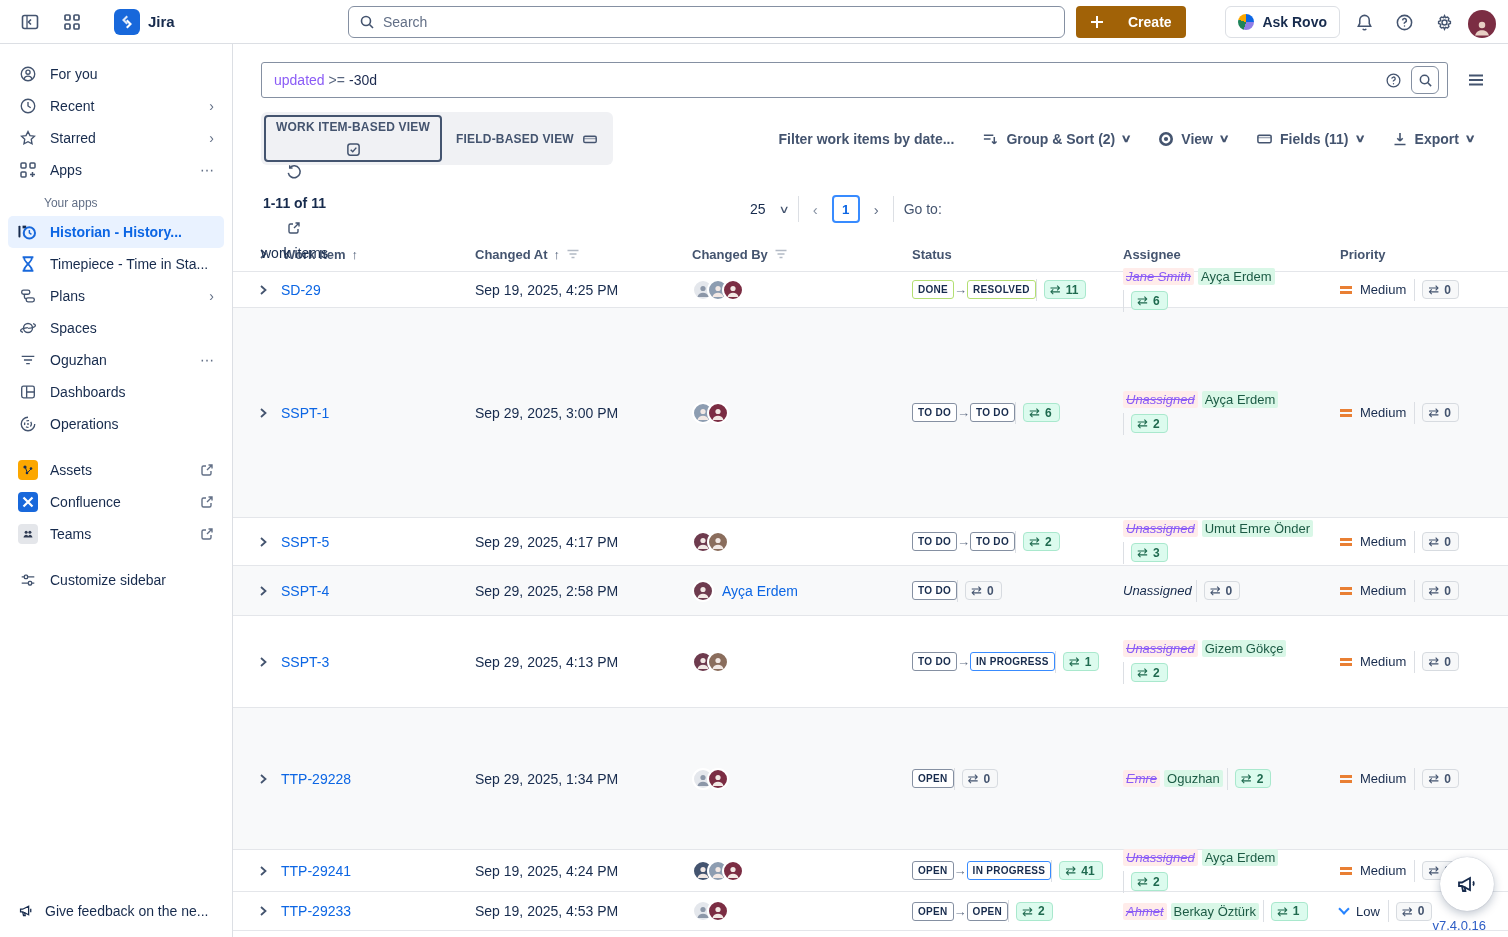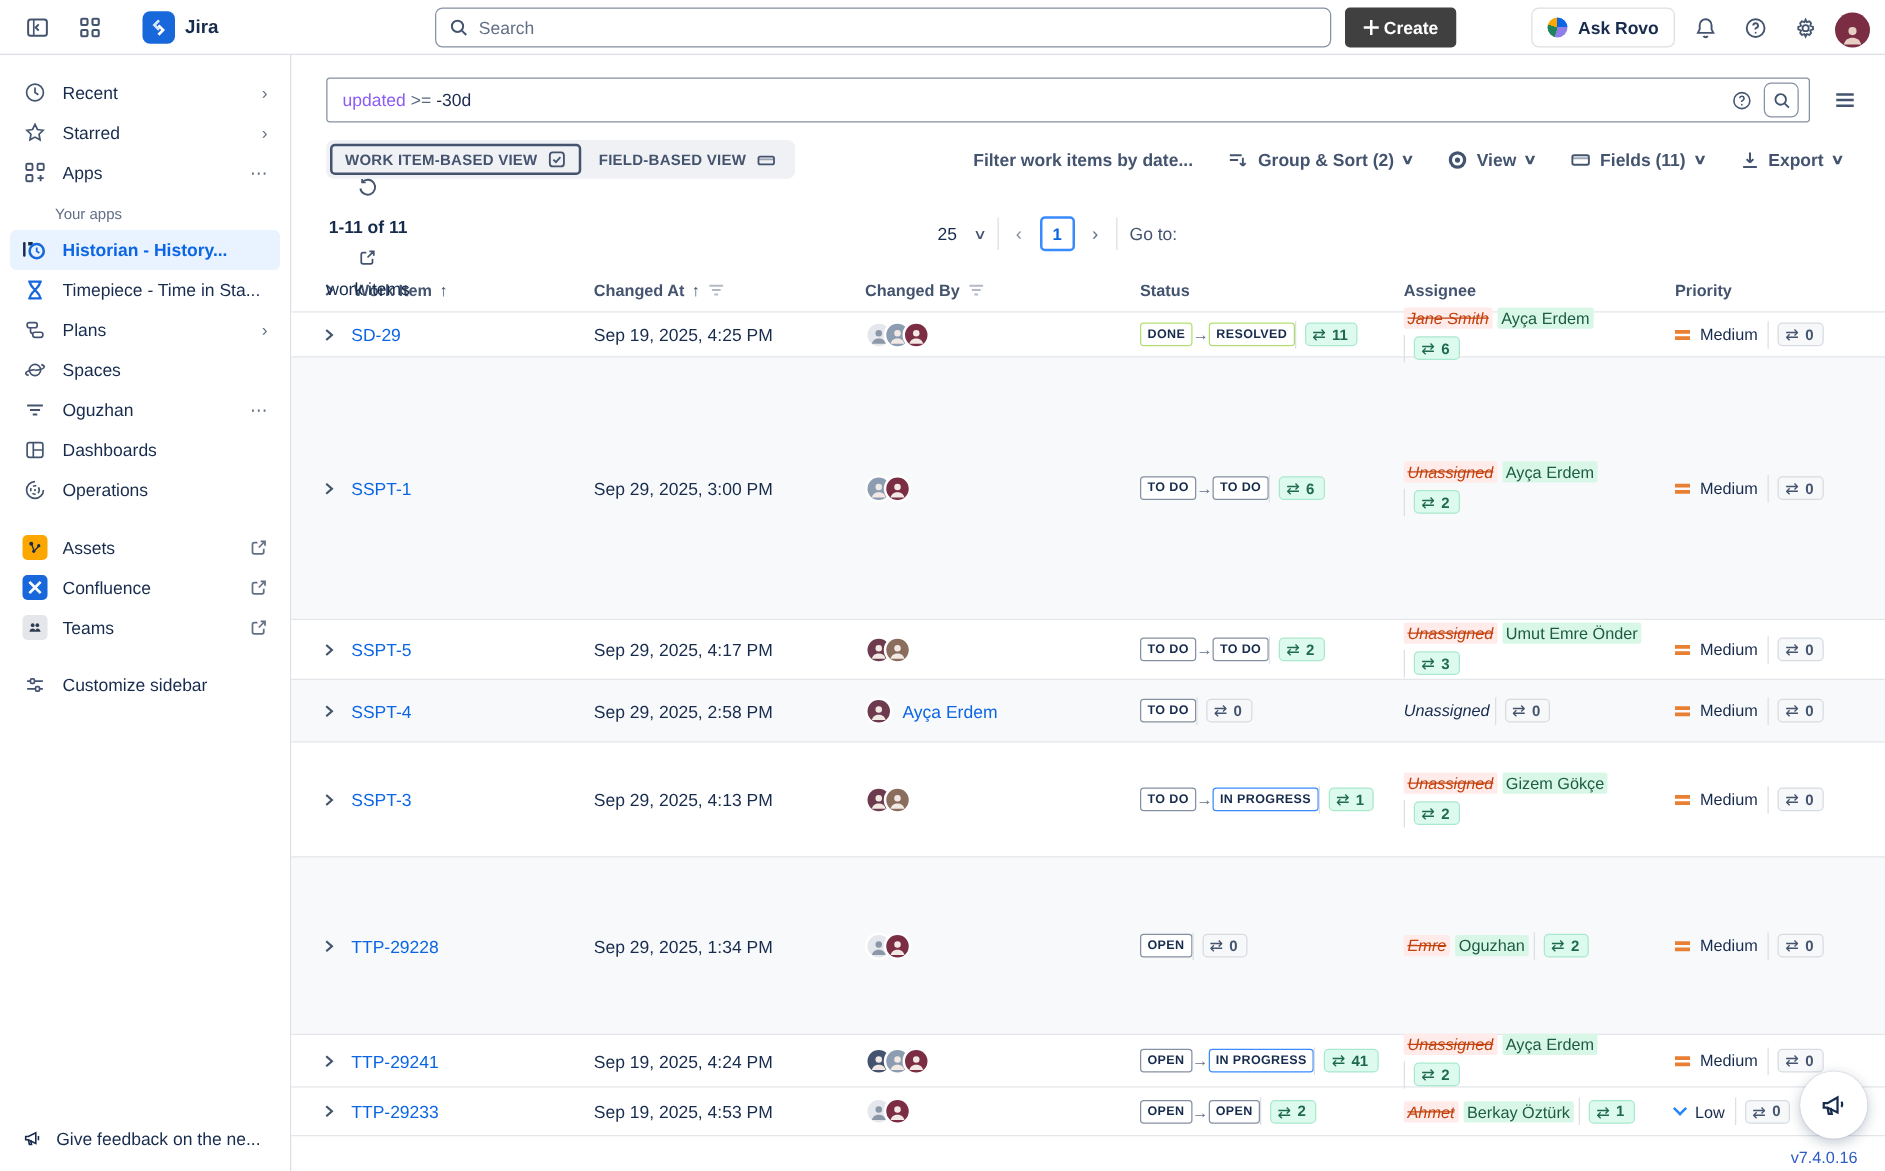--- a/index.html
+++ b/index.html
@@ -15,22 +15,22 @@
   .logo-wrap { display:flex; align-items:center; gap:8px; margin-left:16px; }
   .jira-logo { width:26px; height:26px; border-radius:6px; background:#1868db; display:flex;
     align-items:center; justify-content:center; }
   .app-title { font-weight:bold; font-size:15px; color:#172b4d; }
   .search-box { position:absolute; left:348px; top:6px; width:717px; height:32px;
     border:1px solid #8590a2; border-radius:6px; display:flex; align-items:center; padding:0 10px; gap:8px; background:#fff; }
   .search-box input { border:none; outline:none; flex:1; font-size:14px; color:#172b4d;
     font-family:"Liberation Sans", sans-serif; background:transparent; }
   .search-box input::placeholder { color:#626f86; }
   .create-btn { position:absolute; left:1076px; top:6px; height:32px; padding:0 14px;
-    background:#404040; color:#fff; border:none; border-radius:4px; font-weight:bold;
-    font-size:14px; display:flex; align-items:center; gap:3px; cursor:pointer; }
+    background:#a16207; color:#fff; border:none; border-radius:4px; font-weight:bold;
+    font-size:14px; display:flex; align-items:center; gap:24px; cursor:pointer; }
   .top-right { position:absolute; right:12px; top:6px; display:flex; align-items:flex-end; gap:8px; }
   .rovo-btn { height:32px; border:1px solid #dcdfe4; background:#fff; border-radius:6px;
     display:flex; align-items:center; gap:8px; padding:0 12px; font-weight:bold; font-size:14px;
     color:#172b4d; cursor:pointer; }
   .rovo-logo { width:16px; height:16px; border-radius:50%;
     background:conic-gradient(#0c66e4 0 25%, #8f7ee7 25% 55%, #1f845a 55% 80%, #fca700 80% 100%); }
   .avatar-top { width:28px; height:28px; border-radius:50%; background:#7b2d43; overflow:hidden;
     display:flex; align-items:flex-end; justify-content:center; cursor:pointer; }
 
   .shell { flex:1; display:flex; min-height:0; }
@@ -60,21 +60,21 @@
   .q-spacer { flex:1; }
   .q-ic { width:28px; height:28px; display:flex; align-items:center; justify-content:center;
     color:#44546f; border-radius:4px; cursor:pointer; }
   .q-search { border:1px solid #8590a2; border-radius:6px; }
   .burger { color:#44546f; cursor:pointer; background:none; border:none; }
 
   .toolbar-row { margin:14px 34px 0 28px; display:flex; align-items:center; }
   .tabs { background:#f0f1f4; border-radius:6px; padding:3px; display:flex; align-items:center; gap:2px; }
   .tab { display:flex; align-items:center; gap:8px; font-size:12px; font-weight:bold;
     color:#44546f; padding:5px 12px; border-radius:4px; cursor:pointer; letter-spacing:.2px; }
-  .tab.active { border:2px solid #44546f; padding:3px 10px; }
+  .tab.active { border:2px solid #44546f; padding:3px 10px;flex-direction:column; }
   .tb-controls { margin-left:auto; display:flex; align-items:center; gap:28px; }
   .tb-item { display:flex; align-items:center; gap:7px; color:#44546f; font-weight:bold;
     font-size:14px; cursor:pointer; white-space:nowrap; }
   .chev { font-size:11px; color:#44546f; transform:scaleX(1.4); }
 
   .pagination-row { margin:26px 0 0 28px; height:36px; position:relative; display:flex; align-items:center; }
   .pg-left { display:flex; align-items:center; gap:10px;flex-direction:column; }
   .pg-count b { font-weight:bold; }
   .pager { position:absolute; left:489px; display:flex; align-items:center; gap:10px; }
   .vline { width:1px; height:26px; background:#dcdfe4; }
@@ -116,21 +116,21 @@
   .lz.t-inprog { border-color:#388bff; }
   .st-arrow { color:#626f86; font-size:13px; }
   .cnt-group { display:flex; align-items:center; gap:7px; }
   .cnt { display:flex; align-items:center; gap:5px; border-radius:4px; padding:1px 7px 1px 5px;
     font-size:12px; font-weight:bold; border:1px solid transparent; }
   .cnt .swap { font-size:13px; font-weight:normal; }
   .cnt-green { background:#dcfbee; border-color:#a9e8cd; color:#1f6a4f; }
   .cnt-gray { background:#f7f8f9; border-color:#d7dbe0; color:#44546f; }
   .td-assignee { width:217px; padding-right:20px; }
   .as-wrap { display:flex; flex-wrap:wrap; align-items:center; column-gap:4px; row-gap:5px; font-size:13px; }
-  .as-old { color:#c2410c; background:#ffecea; text-decoration:line-through; font-style:italic; padding:1px 3px; border-radius:2px; }
+  .as-old { color:#8b5cf6; background:#ffecea; text-decoration:line-through; font-style:italic; padding:1px 3px; border-radius:2px; }
   .as-new { color:#1c5b45; background:#d9f7e7; padding:1px 3px; border-radius:2px; }
   .as-plain { font-style:italic; color:#172b4d; }
   .td-priority { flex:1; gap:8px; font-size:13px; }
   .pri-icon { display:inline-block; }
   .pri-medium { width:12px; height:8px; border-top:3px solid #e97f33; border-bottom:3px solid #e97f33; }
   .pri-low { width:8px; height:8px; border-left:2.5px solid #2684ff; border-bottom:2.5px solid #2684ff;
     transform:rotate(-45deg); margin-top:-5px; }
   .vdiv { width:1px; height:22px; background:#dcdfe4; }
 
   .fab { position:absolute; right:14px; bottom:26px; width:54px; height:54px; border-radius:50%;
@@ -211,20 +211,30 @@
             <circle cx="8" cy="5.5" r="2.6"></circle>
             <path d="M2.5 14c.6-3 2.9-4.3 5.5-4.3s4.9 1.3 5.5 4.3z"></path>
           </svg>
       </span>
     </div>
   </header>
 
   <div class="shell">
 
     <aside class="sidebar">
+      <div class="side-item">
+        <span class="s-ic">
+            <svg width="18" height="18" viewBox="0 0 20 20" fill="none" stroke="currentColor" stroke-width="1.5">
+              <circle cx="10" cy="10" r="7.5"></circle>
+              <circle cx="10" cy="8" r="2.3"></circle>
+              <path d="M5.5 15.5c.8-2.2 2.5-3.2 4.5-3.2s3.7 1 4.5 3.2"></path>
+            </svg>
+          </span>
+        <span class="s-lbl">For you</span>
+      </div>
       <div class="side-item">
         <span class="s-ic">
             <svg width="18" height="18" viewBox="0 0 20 20" fill="none" stroke="currentColor" stroke-width="1.5">
               <circle cx="10" cy="10" r="7.5"></circle>
               <path d="M10 5.5V10l3 2"></path>
             </svg>
           </span>
         <span class="s-lbl">Recent</span>
         <span class="s-right">›</span>
       </div>

